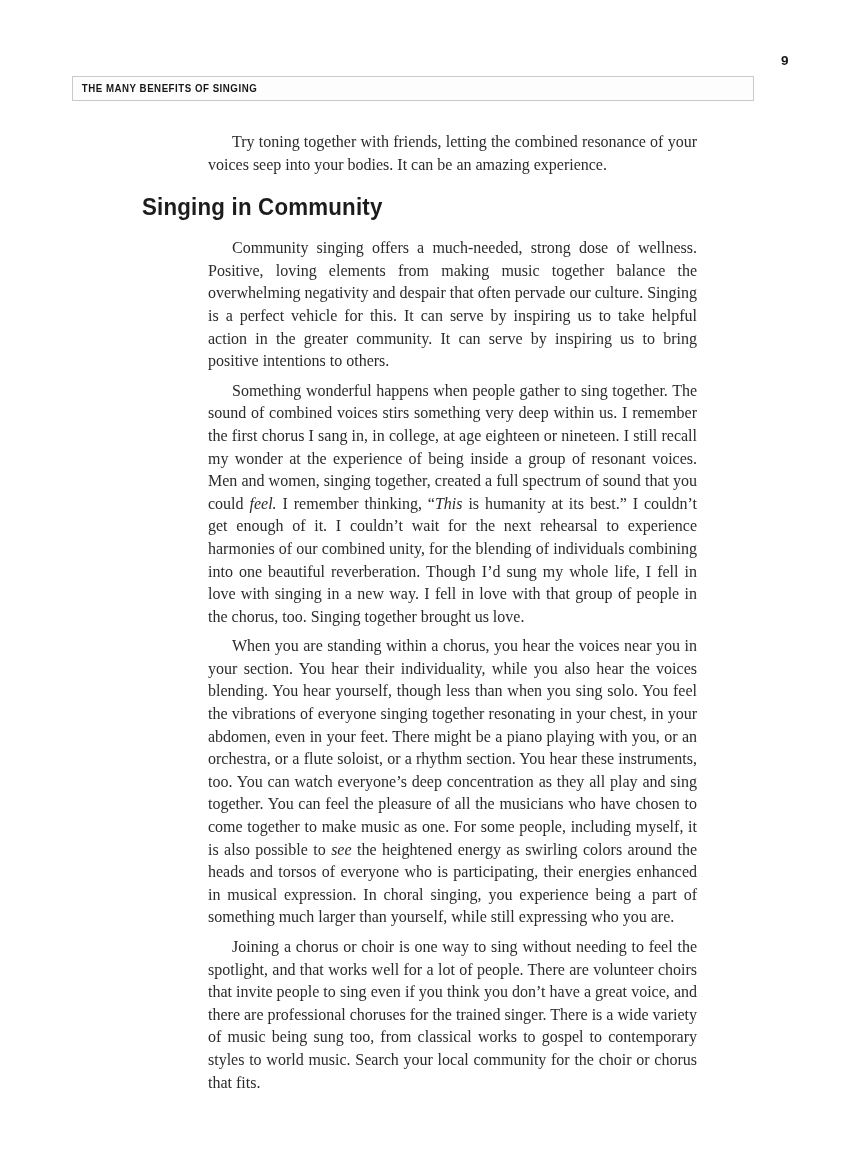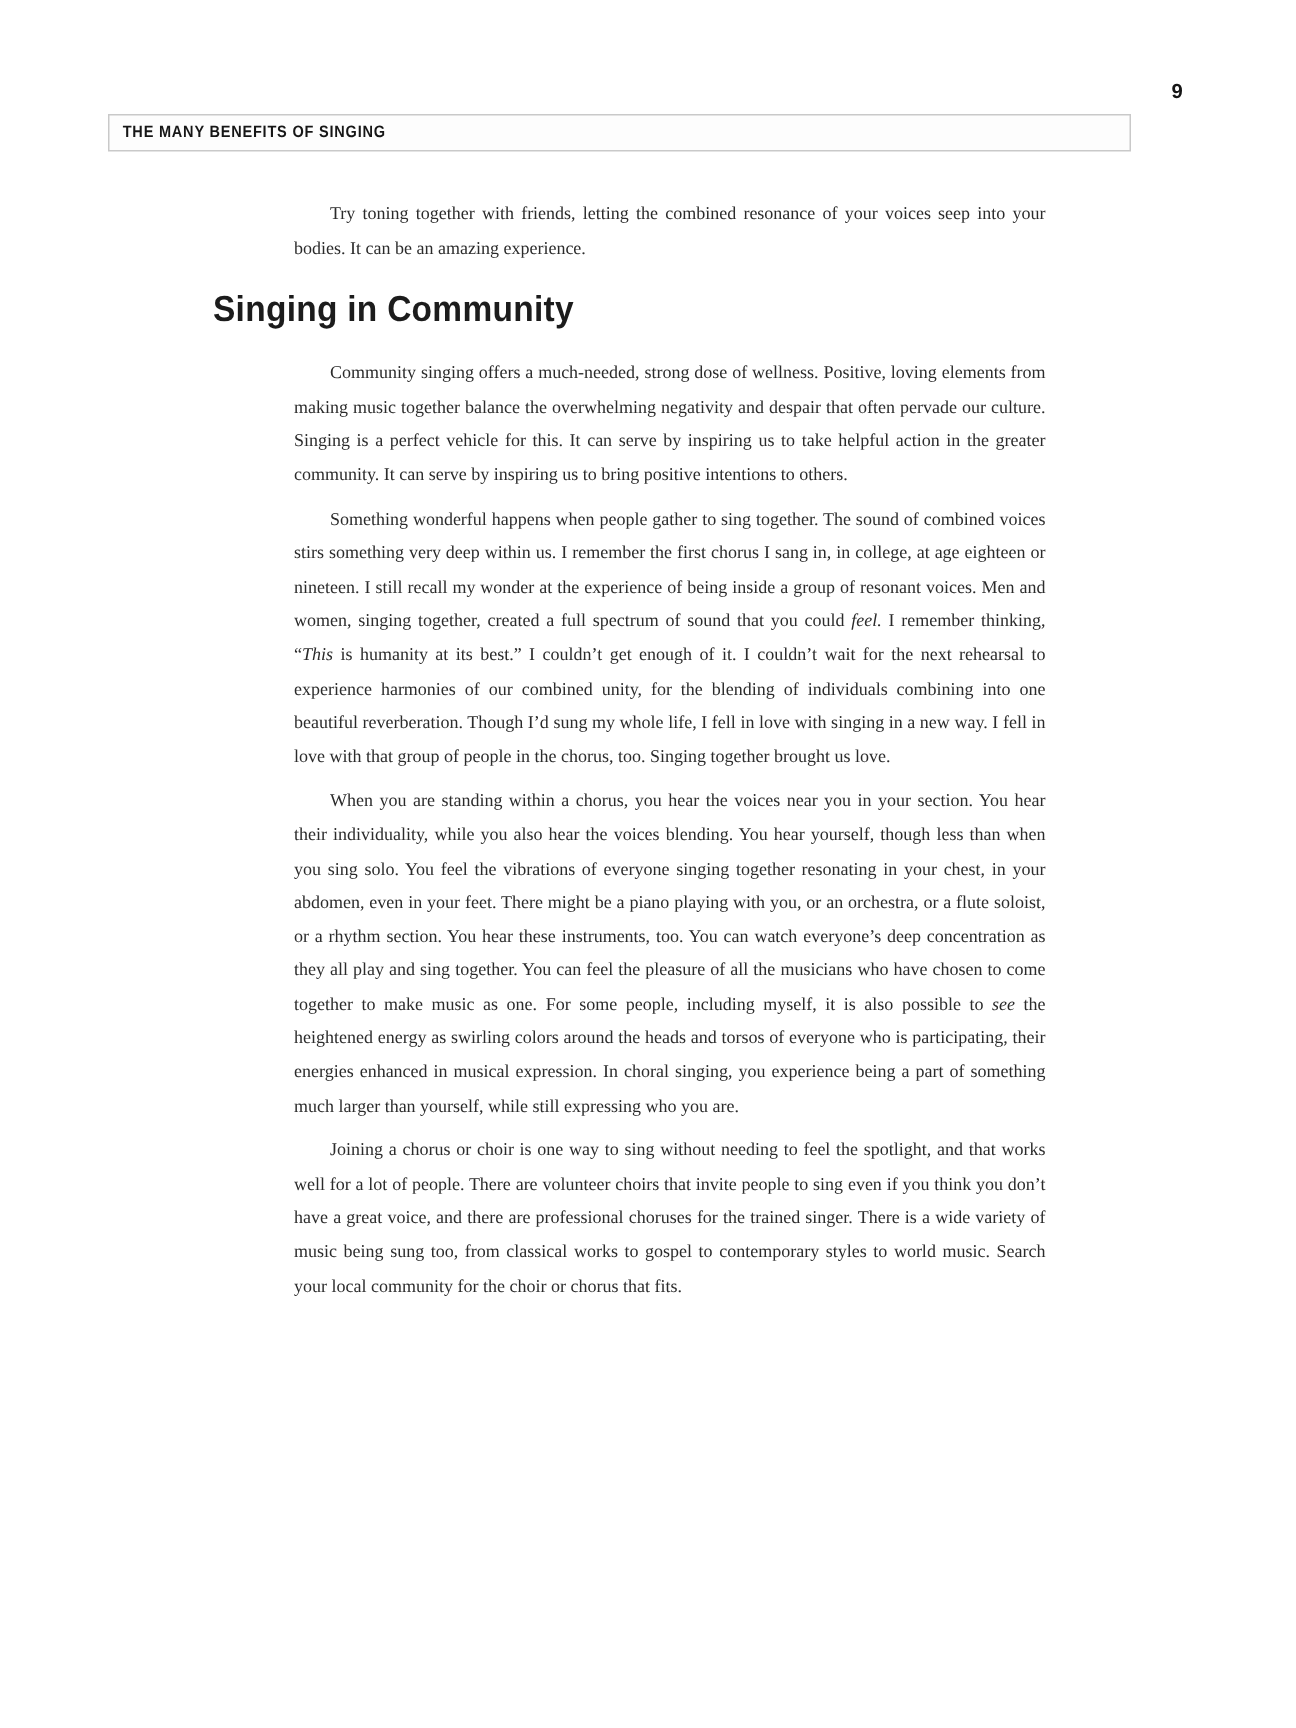--- a/index.html
+++ b/index.html
@@ -52,25 +52,25 @@
     color: #161616;
   }
   
   .body-column {
     position: absolute;
     left: 192px;
     top: 131px;
     width: 505px;
   }
   .body-column p {
-    margin: 0 0 7px 4px;
+    margin: 0 0 7px 16px;
     text-indent: 24px;
     text-align: justify;
     font-family: "Liberation Serif", serif;
-    font-size: 12px;
+    font-size: 16px;
     line-height: 22.6px;
     color: #2b2b2b;
   }
   .body-column p:last-child { margin-bottom: 0; }
   .section-heading {
     margin: 17px 0 16px -50px;
     font-family: "Liberation Sans", sans-serif;
     font-weight: bold;
     font-size: 24px;
     line-height: 28px;

